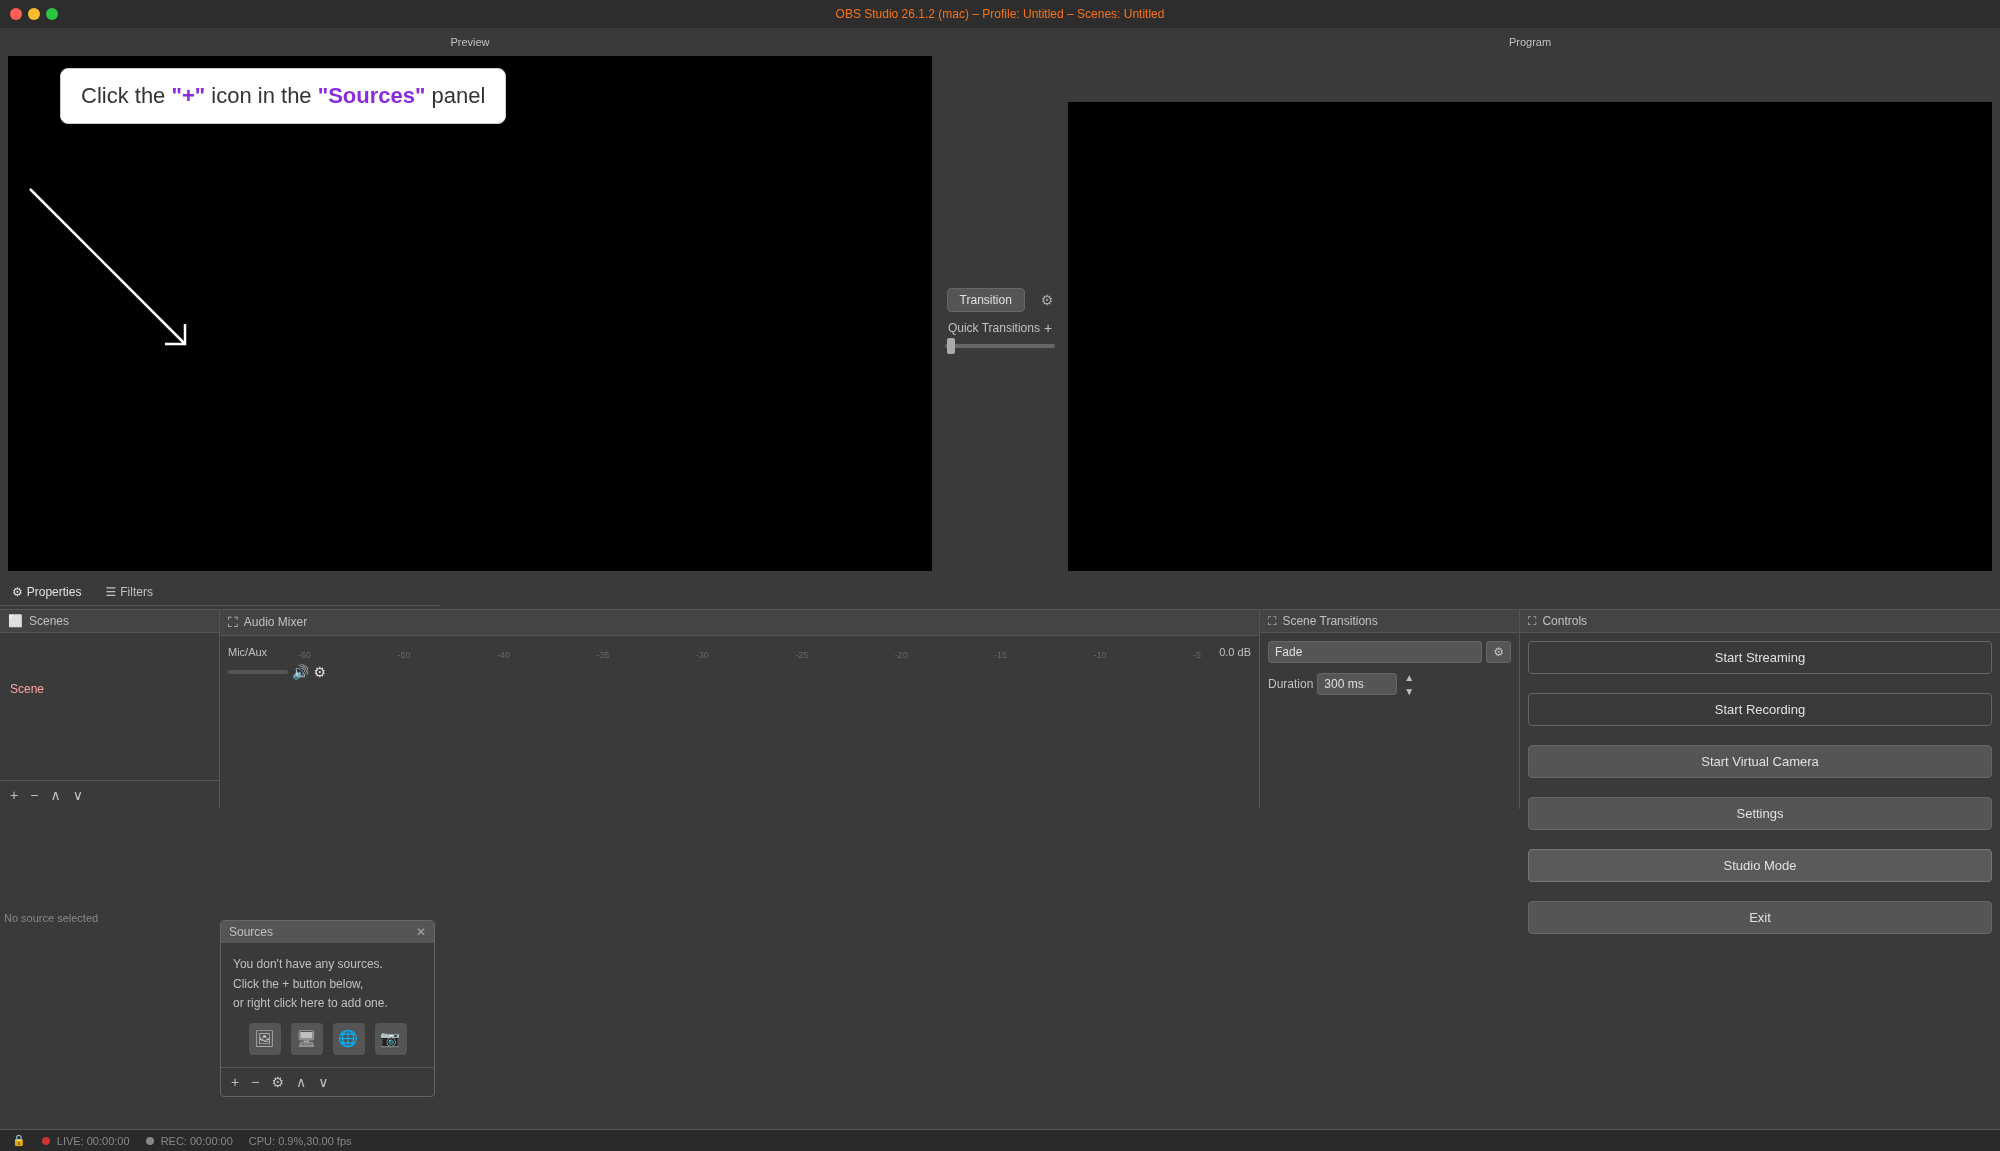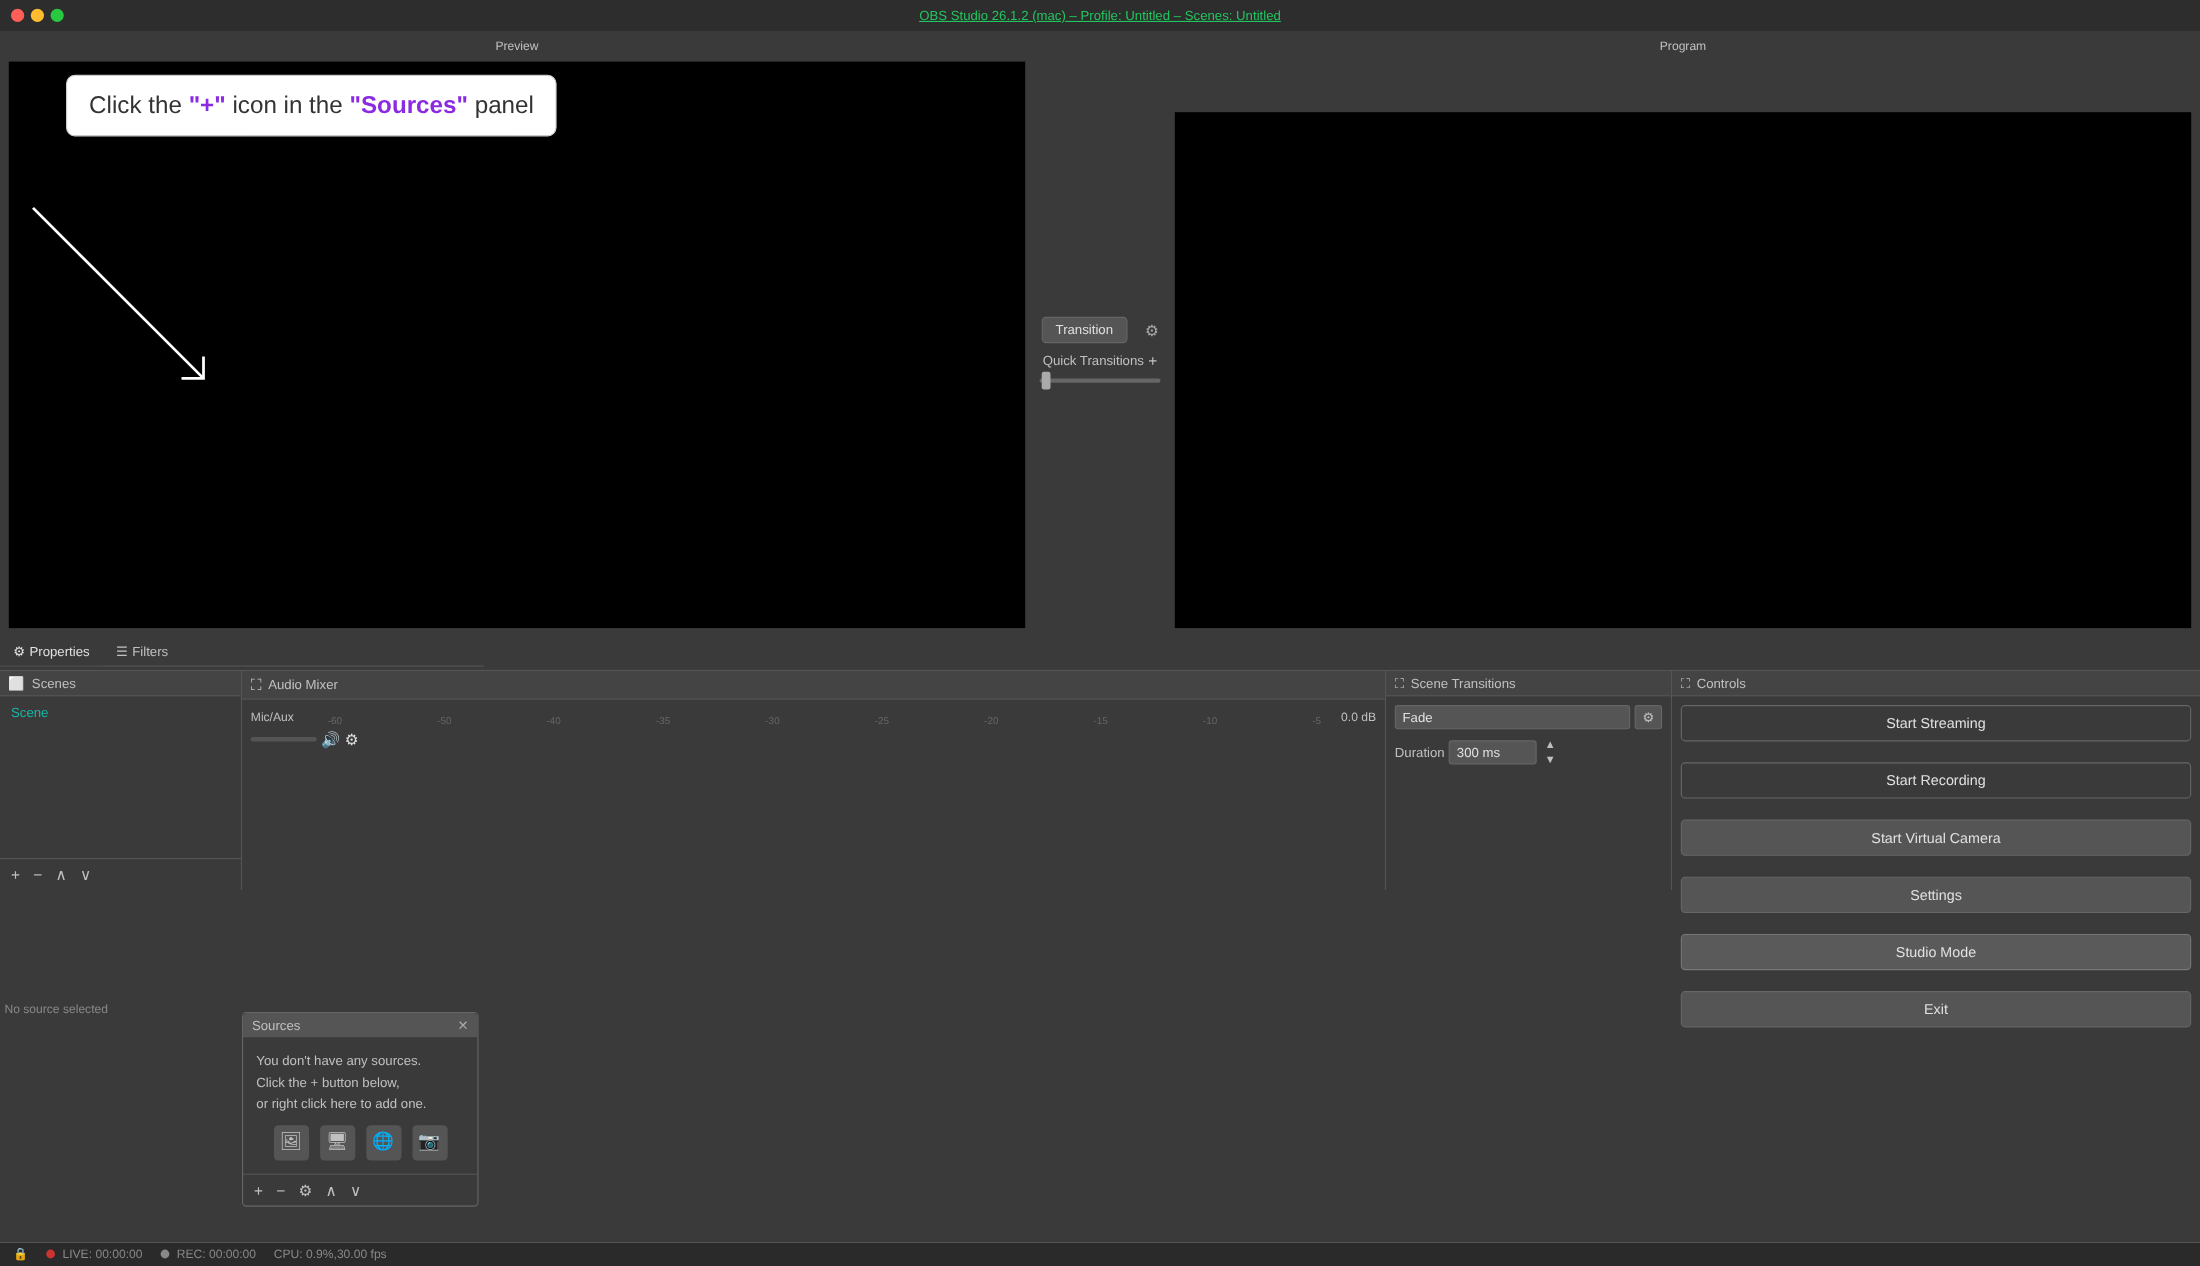--- a/index.html
+++ b/index.html
@@ -32,23 +32,22 @@
     }
     .titlebar-btn {
       width: 12px;
       height: 12px;
       border-radius: 50%;
     }
     .btn-close { background: #ff5f57; }
     .btn-min { background: #febc2e; }
     .btn-max { background: #28c840; }
     .titlebar-title {
-      color: #22c55e;
-      font-size: 12px;
-      text-decoration: underline;
+      color: #f97316;
+      font-size: 12px;
     }
 
     
     .main-area {
       height: calc(100% - 28px);
       display: flex;
       flex-direction: column;
     }
 
     
@@ -515,21 +514,22 @@
 
     .status-dot.live { background: #cc3333; }
     .status-dot.rec { background: #888; }
 
     .gear-icon::before { content: '⚙'; }
     .maximize-icon::before { content: '⛶'; font-size: 14px; }
 
     .scene-item {
       padding: 4px 6px;
       font-size: 12px;
-      color: #14b8a6;
+      color: #fca5a5;
+      margin-top: 41px;
     }
 
     .audio-meter-ticks {
       display: flex;
       justify-content: space-between;
       font-size: 9px;
       color: #666;
       padding: 0 2px;
       margin-top: 2px;
     }

